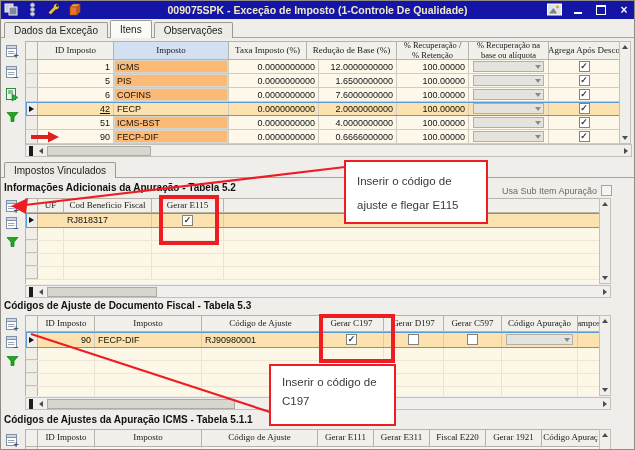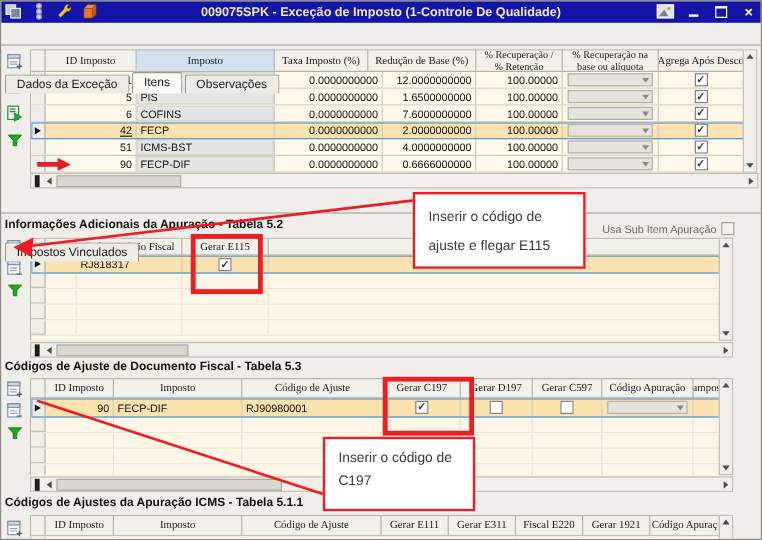--- a/index.html
+++ b/index.html
@@ -13,21 +13,21 @@
   .tb-title{position:absolute;left:0;right:0;text-align:center;font-size:10.5px;
             font-weight:bold;color:#efe9c6;pointer-events:none;}
   .tb-icons{position:absolute;left:3px;top:1px;display:flex;gap:6px;align-items:center;}
   .tb-right{position:absolute;right:3px;top:1px;display:flex;gap:9px;align-items:center;}
   .icn{display:inline-flex;width:15px;height:15px;align-items:center;justify-content:center;}
   .winbtn{width:14px;height:13px;display:flex;align-items:center;justify-content:center;color:#fff;}
   .mini-bar{width:8px;height:2px;background:#fff;margin-top:7px;}
   .maxi-box{width:8px;height:7px;border:1.4px solid #fff;border-top-width:2px;}
   .close-x{font-size:12px;font-weight:bold;line-height:12px;color:#fff;}
   
-  .tabbar{position:absolute;display:flex;align-items:flex-end;z-index:3;margin-top:40px;}
+  .tabbar{position:absolute;display:flex;align-items:flex-end;z-index:3;}
   .tab{height:15px;line-height:15px;padding:0 9px;font-size:10px;background:#ecebe6;
        border:1px solid #9d9a93;border-bottom:none;border-radius:2px 2px 0 0;margin-right:2px;
        color:#222;position:relative;}
   .tab.active{background:#fafaf7;height:17px;line-height:17px;z-index:5;}
   .hline{position:absolute;left:0;width:100%;border-top:1px solid #a8a59e;z-index:1;}
   .sec-title{position:absolute;font-size:10px;font-weight:bold;color:#111;white-space:nowrap;}
   .right-lbl{position:absolute;font-size:9px;color:#6e6a64;text-align:right;}
   
   .tbl{position:absolute;border-left:1px solid #b6b3ab;box-sizing:border-box;overflow:hidden;background:#fcf7e6;}
   .trow{position:absolute;display:flex;background:#fdf8e9;border-bottom:1px solid #cfccc4;box-sizing:border-box;}
@@ -36,21 +36,21 @@
   .trow.emptyr{background:#fcf7e6;border-bottom:1px solid #ebe6d6;}
   .hcell{box-sizing:border-box;border-right:1px solid #b6b3ab;border-top:1px solid #b6b3ab;
          display:flex;flex-direction:column;align-items:center;justify-content:center;
          text-align:center;font-size:9px;line-height:1.1;color:#1a1a1a;overflow:hidden;white-space:nowrap;font-family:Liberation Serif, serif;}
   .hcell.sorted{background:#d2e0f1;}
   .cell{box-sizing:border-box;border-right:1px solid #cfccc4;overflow:hidden;white-space:nowrap;
         font-size:9px;color:#111;display:flex;align-items:center;}
   .emptyr .cell{border-right:1px solid #e8e3d3;}
   .cell.num{justify-content:flex-end;padding-right:3px;}
   .cell.txt{padding-left:3px;}
-  .trow:not(.sel) .cell.ro{background:#e5e5e5;box-shadow:inset 0 0 0 1px #d8d5ce;}
+  .trow:not(.sel) .cell.ro{background:#fdba74;box-shadow:inset 0 0 0 1px #d8d5ce;}
   .cell.marker{background:#f0ede8;border-right:1px solid #b6b3ab;justify-content:center;}
   .emptyr .cell.marker{background:#f1eee8;border-right:1px solid #b6b3ab;border-bottom:1px solid #c4c1b9;}
   .mk-tri{width:0;height:0;border-top:3.5px solid transparent;border-bottom:3.5px solid transparent;
           border-left:5px solid #111;}
   .cb{width:11px;height:11px;background:#fff;border:1px solid #828282;box-sizing:border-box;
       display:flex;align-items:center;justify-content:center;font-size:9px;font-weight:bold;
       color:#3a3a3a;line-height:9px;margin:0 auto;}
   .cb.dis{background:#f4f3ef;border-color:#a8a49c;}
   .dd{height:11px;background:#e5e3de;border:1px solid #b2afa8;box-sizing:border-box;
       position:relative;margin:0 auto;width:90%;}

